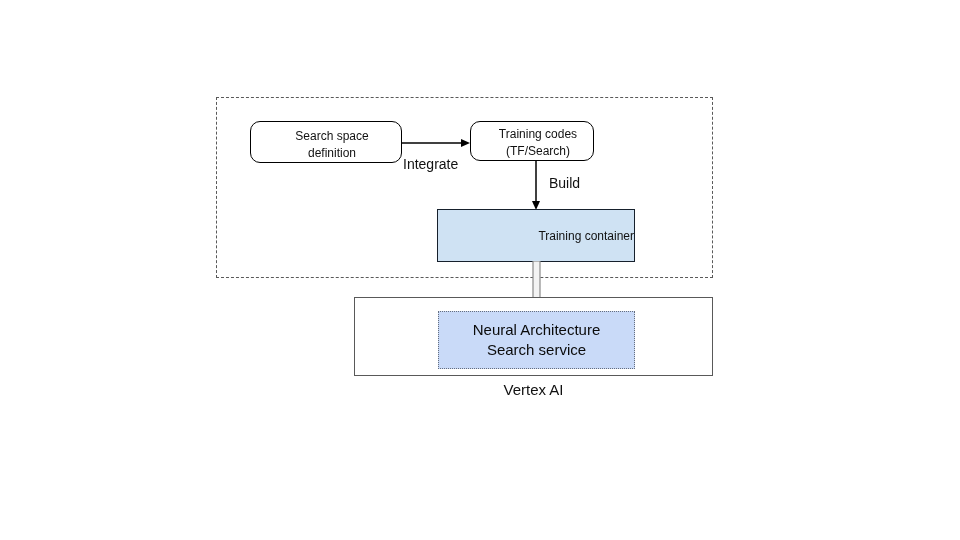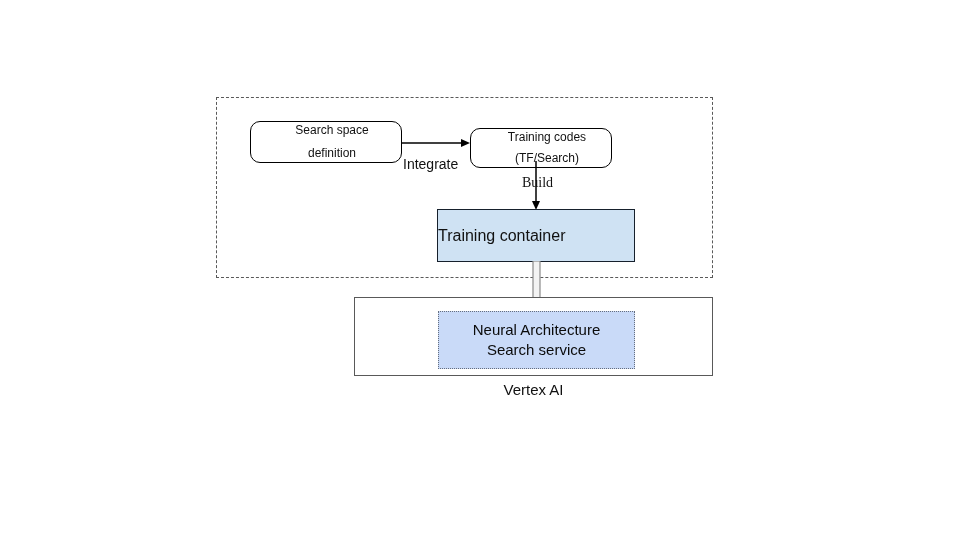--- a/index.html
+++ b/index.html
@@ -23,50 +23,50 @@
   }
 
   
   .rounded-box {
     background: #ffffff;
     border: 1.5px solid #000000;
     border-radius: 10px;
     display: flex;
     flex-direction: column;
     align-items: center;
-    justify-content: space-between;
+    justify-content: flex-end;
     text-align: center;
     font-size: 12px;
     line-height: 1.4;
     color: #111111;
     padding-left: 12px;
   }
   .search-space-box { left: 250px; top: 121px; width: 152px; height: 42px; }
-  .training-codes-box { left: 470px; top: 128px; width: 142px; height: 40px; }
+  .training-codes-box { left: 470px; top: 121px; width: 124px; height: 40px; }
 
   
   .edge-label {
     font-size: 14px;
     color: #111111;
     white-space: nowrap;
   }
   .integrate-label { left: 403px; top: 156px; }
-  .build-label { left: 522px; top: 175px; font-family: Liberation Serif, serif; }
+  .build-label { left: 549px; top: 175px; }
 
   
   .training-container-box {
     left: 437px; top: 209px;
     width: 198px; height: 53px;
     background: #cfe2f3;
     border: 1.5px solid #16202c;
     display: flex;
     align-items: center;
-    justify-content: flex-start;
+    justify-content: flex-end;
     text-align: center;
-    font-size: 16px;
+    font-size: 12px;
     color: #111111;
   }
 
   
   .vertex-box {
     left: 354px; top: 297px;
     width: 359px; height: 79px;
     background: #ffffff;
     border: 1.5px solid #595959;
   }

